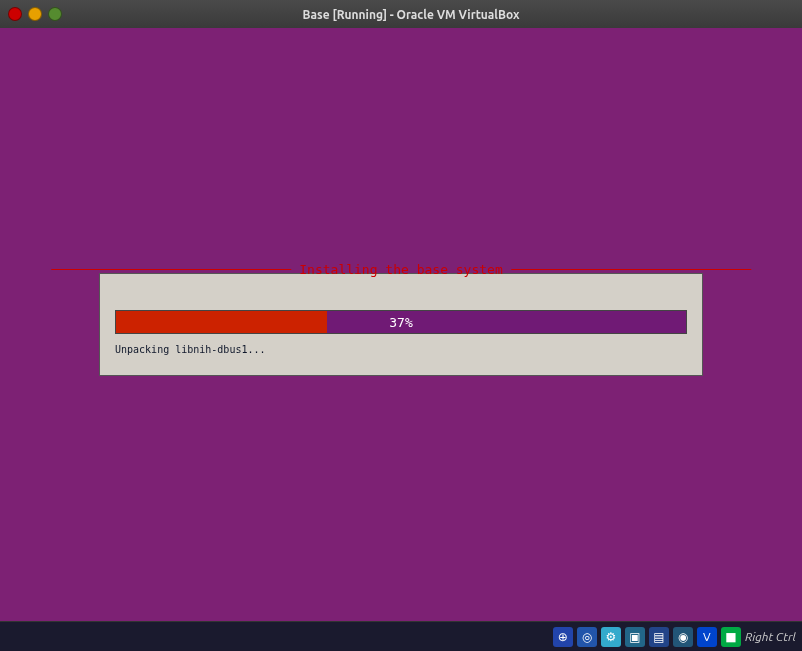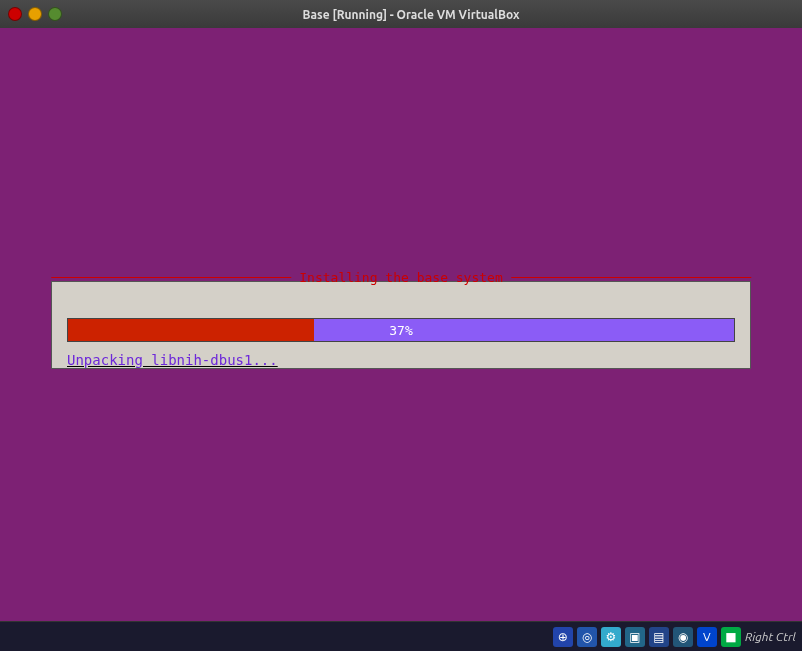--- a/index.html
+++ b/index.html
@@ -50,25 +50,25 @@
       height: 593px;
       background: #7d2174;
       position: relative;
       display: flex;
       align-items: center;
       justify-content: center;
     }
 
     
     #install-dialog {
-      width: 700px;
+      width: 604px;
       background: #d4d0c8;
       border: 1px solid #555;
       position: relative;
-      text-decoration: underline;
+      padding-bottom: 20px;
     }
 
     #dialog-title-bar {
       position: absolute;
       top: -12px;
       left: 50%;
       transform: translateX(-50%);
       display: flex;
       align-items: center;
       gap: 0;
@@ -84,21 +84,21 @@
     .dialog-title-text {
       color: #cc0000;
       font-size: 13px;
       font-family: monospace;
       padding: 0 8px;
     }
 
     #progress-container {
       margin: 36px 15px 10px 15px;
       height: 24px;
-      background: #8b5cf6;
+      background: #701a75;
       position: relative;
       border: 1px solid #444;
     }
 
     #progress-red {
       position: absolute;
       left: 0;
       top: 0;
       height: 100%;
       background: #cc2200;
@@ -112,22 +112,22 @@
       line-height: 24px;
       color: #ffffff;
       font-size: 13px;
       font-family: monospace;
       z-index: 2;
     }
 
     #status-text {
       margin: 8px 15px 0 15px;
       font-family: monospace;
-      font-size: 14px;
-      color: #6d28d9;
+      font-size: 10px;
+      color: #0f172a;
     }
 
     
     #taskbar {
       width: 100%;
       height: 30px;
       background: #1a1a2e;
       display: flex;
       align-items: center;
       justify-content: flex-end;

